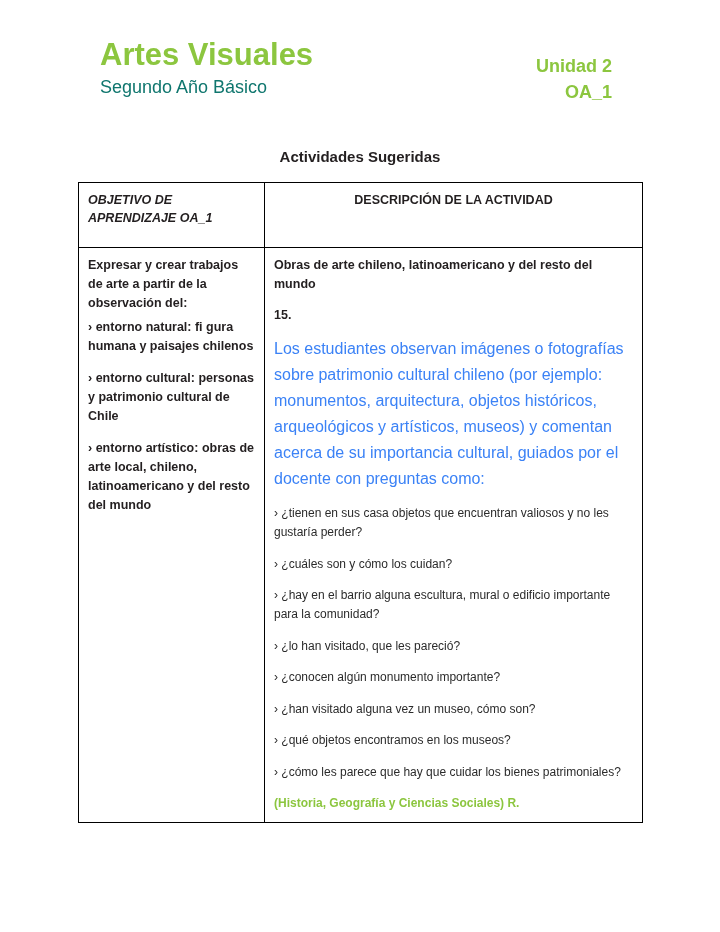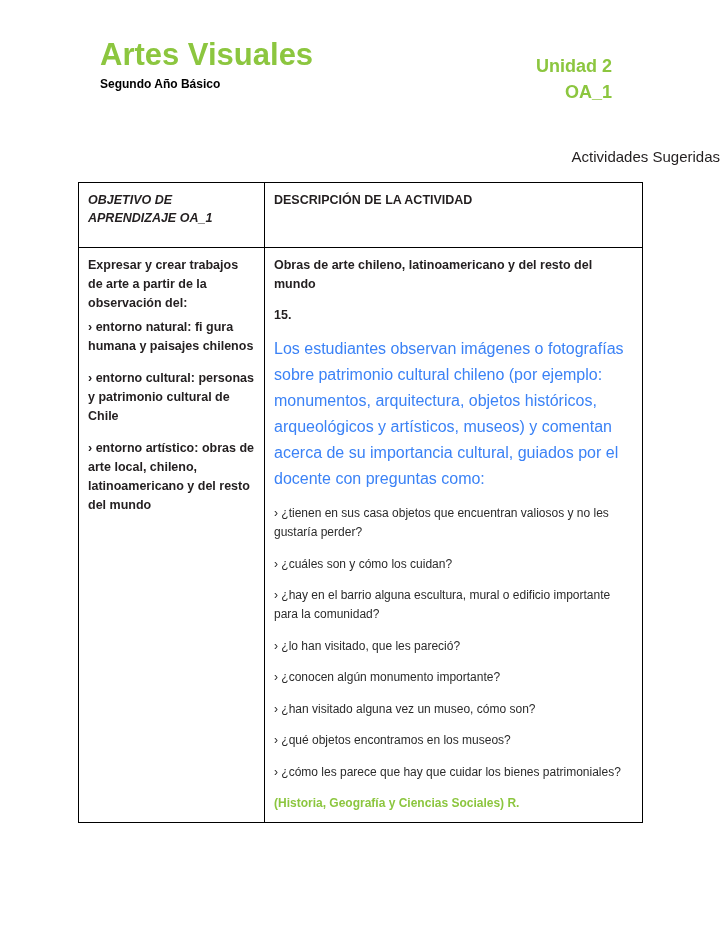--- a/index.html
+++ b/index.html
@@ -36,23 +36,23 @@
   }
   .doc-title {
     font-size: 31px;
     font-weight: bold;
     color: #8cc63f;
     line-height: 1.08;
     letter-spacing: 0px;
     margin: 0;
   }
   .doc-subtitle {
-    font-size: 12px;
-    font-weight: bold;
-    color: #000000;
+    font-size: 18px;
+    font-weight: normal;
+    color: #0f766e;
     line-height: 1.2;
     margin: 6px 0 0 0;
   }
   .unit-block {
     position: absolute;
     right: 108px;
     top: 15px;
     text-align: right;
   }
   .unit-line {
@@ -62,23 +62,23 @@
     line-height: 1.45;
     white-space: nowrap;
   }
 
   
   .section-heading {
     position: absolute;
     left: 0;
     top: 148px;
     width: 720px;
-    text-align: right;
+    text-align: center;
     font-size: 15px;
-    font-weight: normal;
+    font-weight: bold;
     color: #231f20;
   }
 
   
   .activity-table {
     position: absolute;
     left: 78px;
     top: 182px;
     width: 564px;
     border-collapse: collapse;
@@ -97,20 +97,21 @@
     font-weight: bold;
     line-height: 1.45;
     padding-top: 7px;
     padding-bottom: 9px;
     height: 46px;
     font-style: italic;
   }
   .head-description {
     font-size: 12.5px;
     font-weight: bold;
+    text-align: center;
     line-height: 1.45;
     padding-top: 7px;
     height: 46px;
   }
 
   .body-objective {
     height: 520px;
     padding-top: 10px;
   }
   .body-description {

